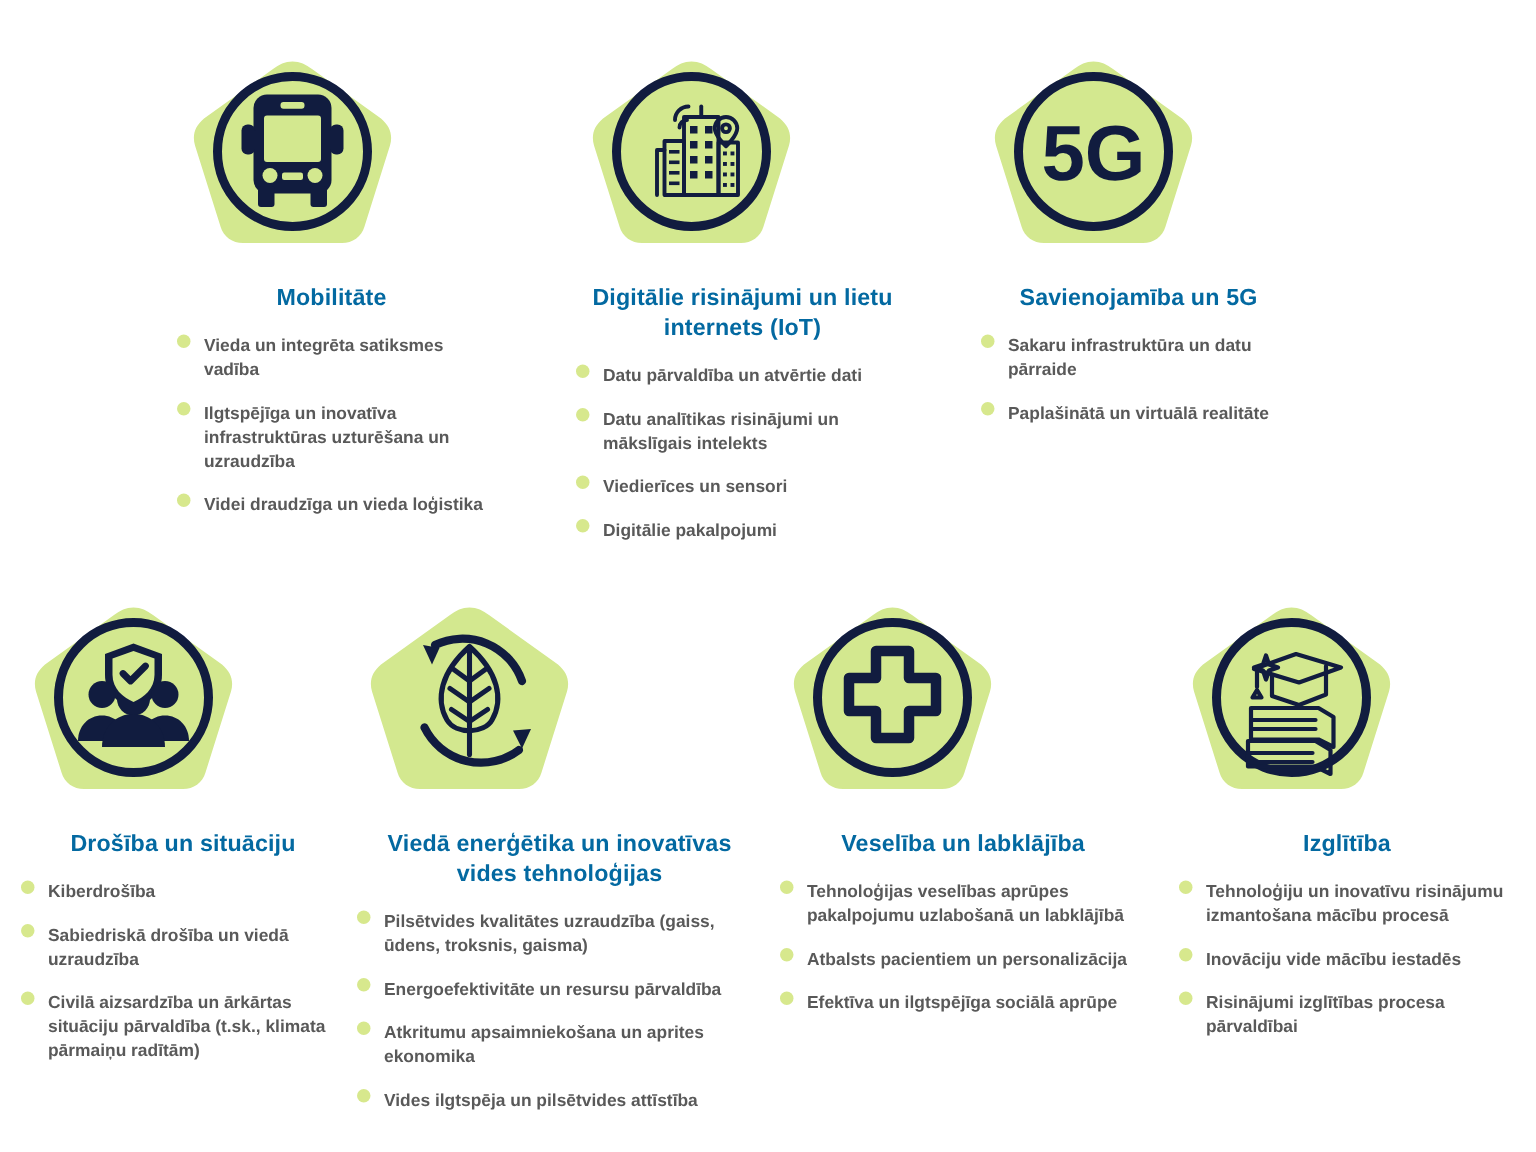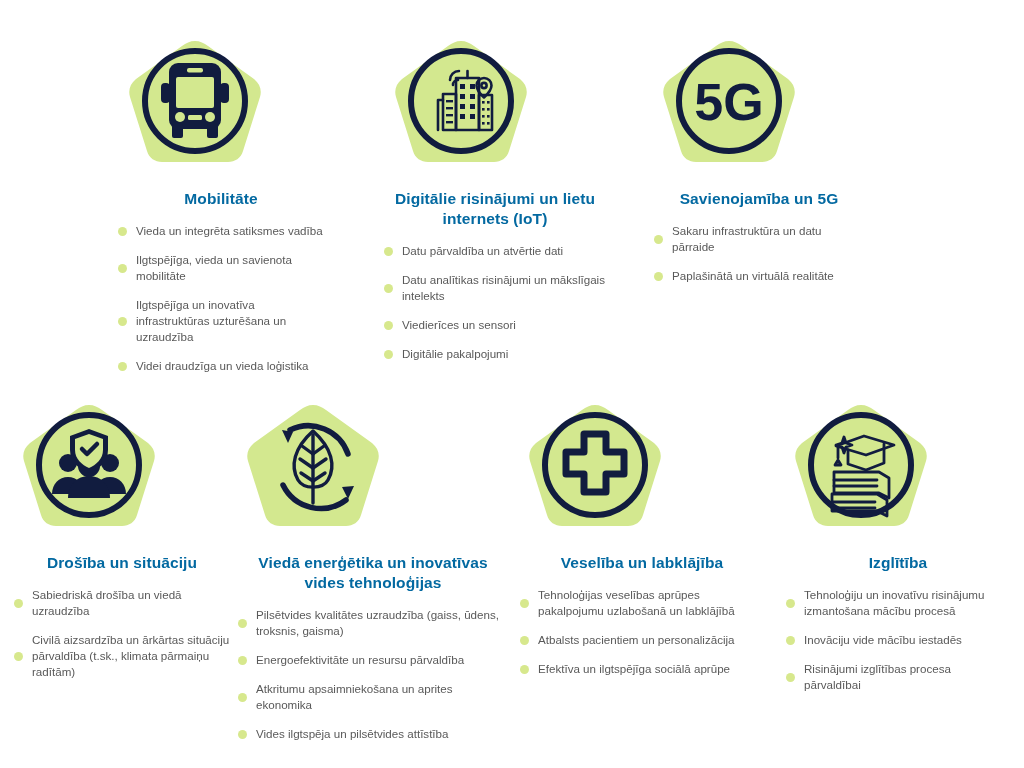--- a/index.html
+++ b/index.html
@@ -46,22 +46,23 @@
   }
   .bullets {
     margin: 0;
     padding: 0;
     list-style: none;
     margin-top: 14px;
   }
   .bullet {
     position: relative;
     display: flex;
-    align-items: center;
+    align-items: flex-start;
     margin-bottom: 13px;
+    font-weight: bold;
   }
   .dot {
     flex: 0 0 auto;
     width: 9px;
     height: 9px;
     border-radius: 50%;
     background: #d7e88d;
     margin-right: 9px;
   }
   .bullet-text {
@@ -110,24 +111,20 @@
           <circle cx="90" cy="79" r="5" fill="#d3e88f"></circle>
           <rect x="68" y="77" width="14" height="5" rx="1.5" fill="#d3e88f"></rect>
         </svg>
       </div>
     </div>
     <div class="card-title">Mobilitāte</div>
     <ul class="bullets">
       <li class="bullet">
         <span class="dot"></span>
         <span class="bullet-text">Vieda un integrēta satiksmes vadība</span>
-      </li>
-      <li class="bullet">
-        <span class="dot"></span>
-        <span class="bullet-text">Ilgtspējīga, vieda un savienota mobilitāte</span>
       </li>
       <li class="bullet">
         <span class="dot"></span>
         <span class="bullet-text">Ilgtspējīga un inovatīva infrastruktūras uzturēšana un uzraudzība</span>
       </li>
       <li class="bullet">
         <span class="dot"></span>
         <span class="bullet-text">Videi draudzīga un vieda loģistika</span>
       </li>
     </ul>
@@ -236,20 +233,24 @@
           </g>
           <path d="M75 32 L89 37 v11 c0 9 -7 15 -14 18 c-7 -3 -14 -9 -14 -18 V37 Z" fill="#d3e88f"></path>
           <path d="M68 47 l5 5 l10 -10" fill="none" stroke="#111c3f" stroke-width="4.5" stroke-linecap="round" stroke-linejoin="round"></path>
         </svg>
       </div>
     </div>
     <div class="card-title">Drošība un situāciju</div>
     <ul class="bullets">
       <li class="bullet">
         <span class="dot"></span>
+        <span class="bullet-text">Kiberdrošība</span>
+      </li>
+      <li class="bullet">
+        <span class="dot"></span>
         <span class="bullet-text">Sabiedriskā drošība un viedā uzraudzība</span>
       </li>
       <li class="bullet">
         <span class="dot"></span>
         <span class="bullet-text">Civilā aizsardzība un ārkārtas situāciju pārvaldība (t.sk., klimata pārmaiņu radītām)</span>
       </li>
     </ul>
   </div>
 
   <div class="card" id="card-energy">

